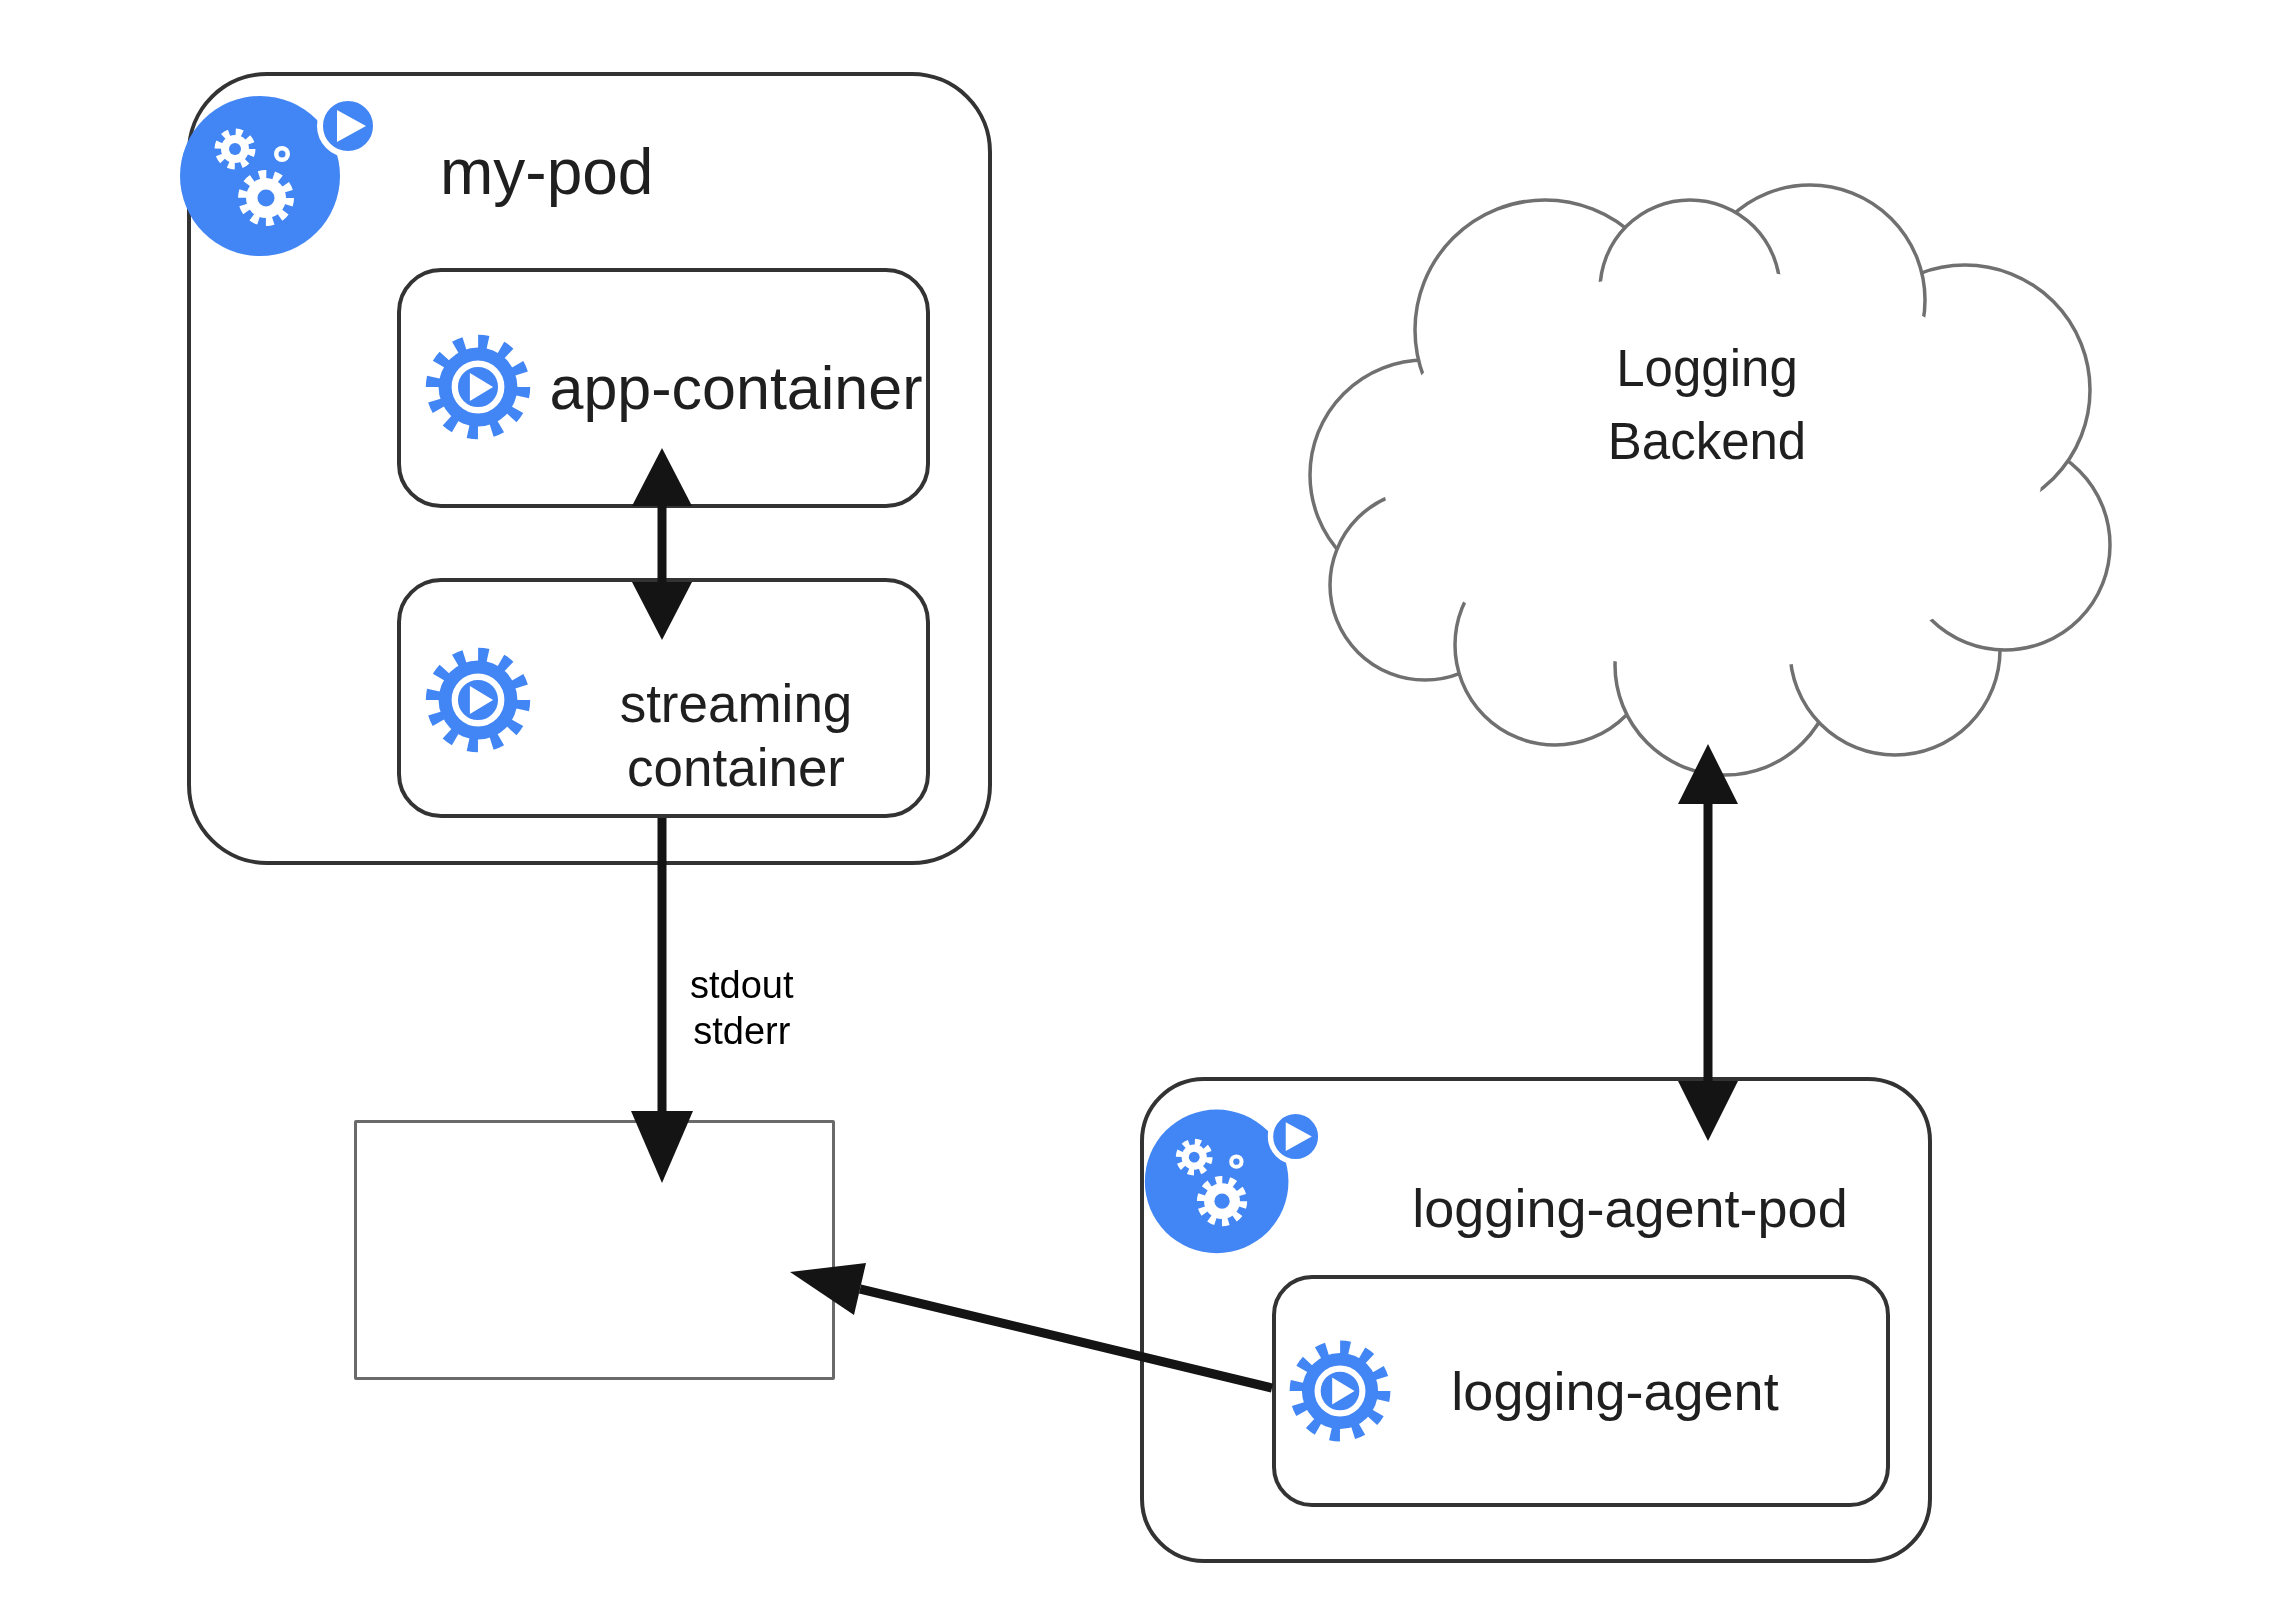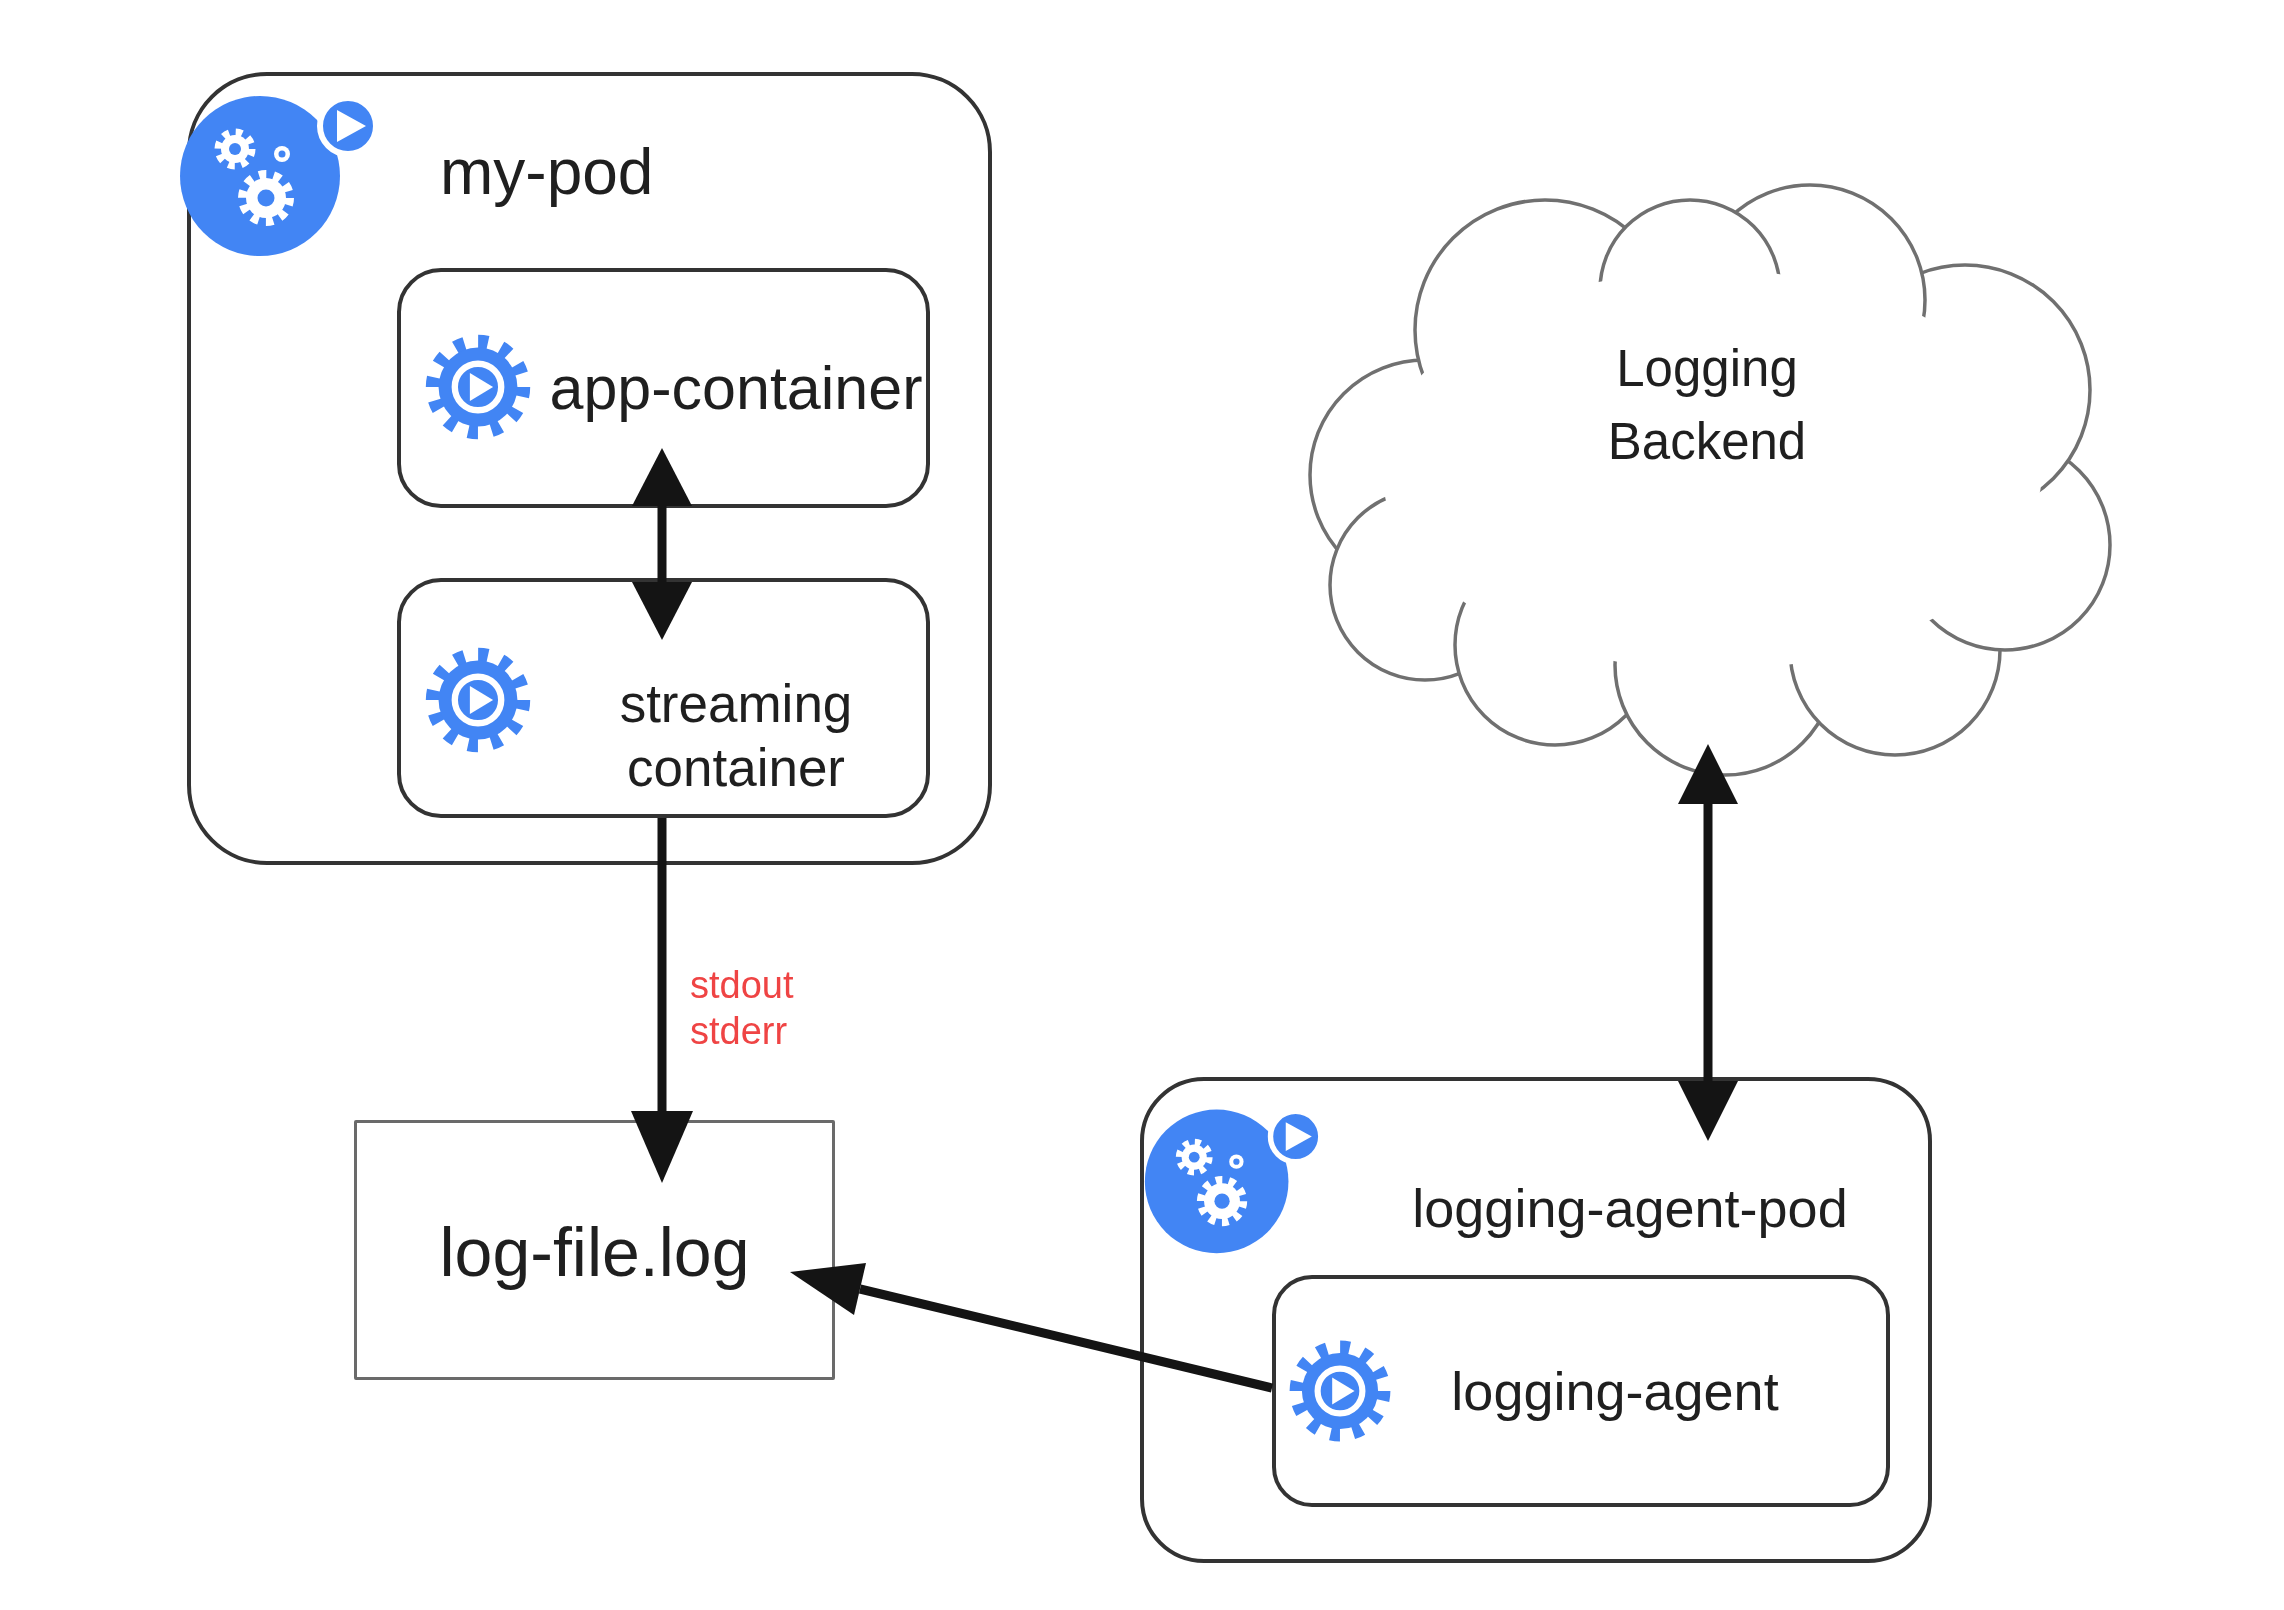--- a/index.html
+++ b/index.html
@@ -16,21 +16,21 @@
   .file-box{border:3px solid #6a6a6a;border-radius:2px;}
   .overlay{position:absolute;left:0;top:0;z-index:5;pointer-events:none;}
   .icon{position:absolute;z-index:10;line-height:0;}
   .label{position:absolute;z-index:10;white-space:pre-line;}
   .t-mypod{font-size:64px;line-height:1;}
   .t-node{font-size:61px;line-height:53px;text-align:center;}
   .t-node2{font-size:53px;line-height:64px;text-align:center;margin-top:36px;}
   .t-file{font-size:68px;line-height:68px;text-align:center;}
   .t-cloud{font-size:51px;line-height:73px;text-align:center;}
   .t-agentpod{font-size:54px;line-height:54px;text-align:center;}
-  .t-edge{font-size:38px;line-height:46px;text-align:left;color:#ef4444;}
+  .t-edge{font-size:38px;line-height:46px;text-align:center;color:#000000;}
 </style>
 </head>
 <body>
 
 <div class="stage">
 
   <div class="box round-box pod-box" style="left:187px;top:72px;width:805px;height:793px;"></div>
   <div class="box round-box container-box" style="left:397px;top:268px;width:533px;height:240px;"></div>
   <div class="box round-box container-box" style="left:397px;top:578px;width:533px;height:240px;"></div>
   <div class="box file-box" style="left:354px;top:1120px;width:481px;height:260px;"></div>
@@ -142,21 +142,20 @@
   <div class="label t-mypod" style="left:440px;top:140px;">my-pod</div>
 
   <div class="label t-node" style="left:540px;top:362px;width:392px;">app-container</div>
 
   <div class="label t-node2" style="left:540px;top:636px;width:392px;">streaming
 container</div>
 
   <div class="label t-edge" style="left:690px;top:962px;">stdout
 stderr</div>
 
-  <div class="label t-file" style="left:354px;top:1218px;width:481px;">log-file.log</div>
 
   <div class="label t-cloud" style="left:1462px;top:332px;width:490px;">Logging
 Backend</div>
 
   <div class="label t-agentpod" style="left:1380px;top:1161px;width:500px;margin-top:20px;">logging-agent-pod</div>
 
   <div class="label t-agentpod" style="left:1395px;top:1364px;width:440px;text-align:center;">logging-agent</div>
 
 </div>
 

